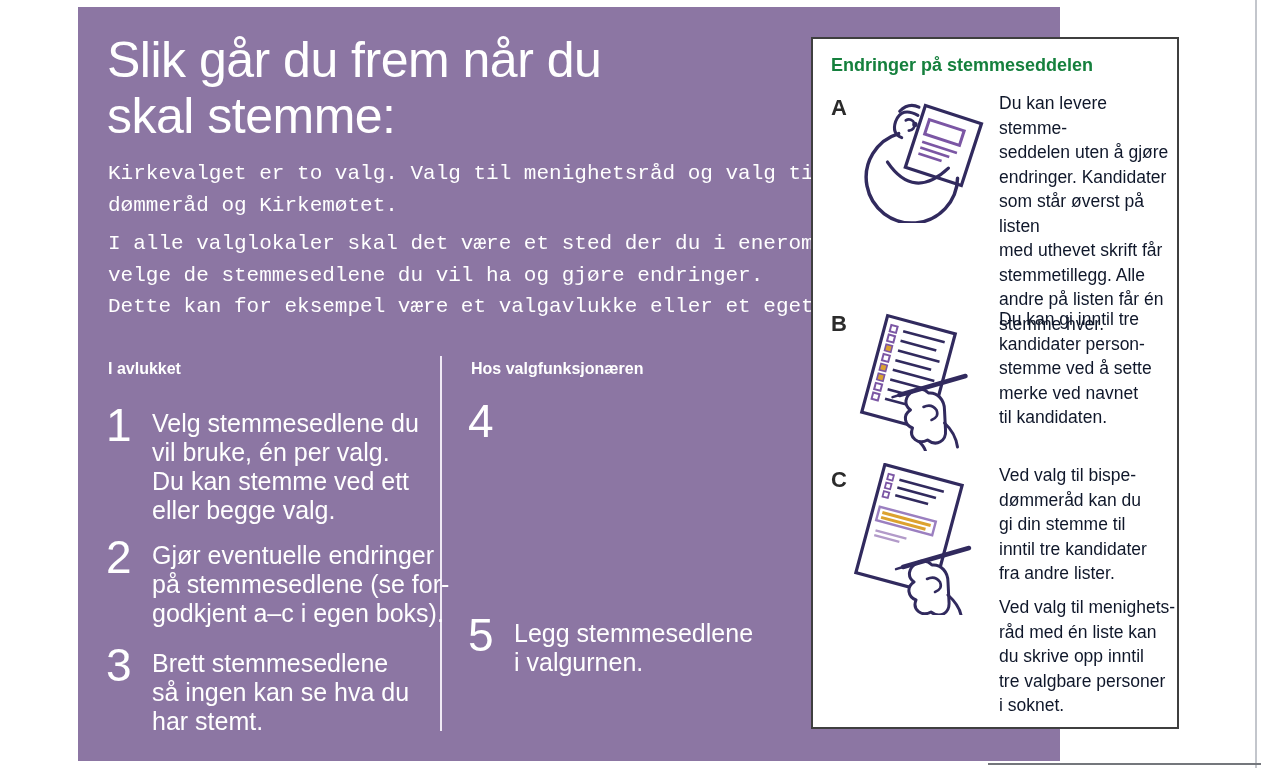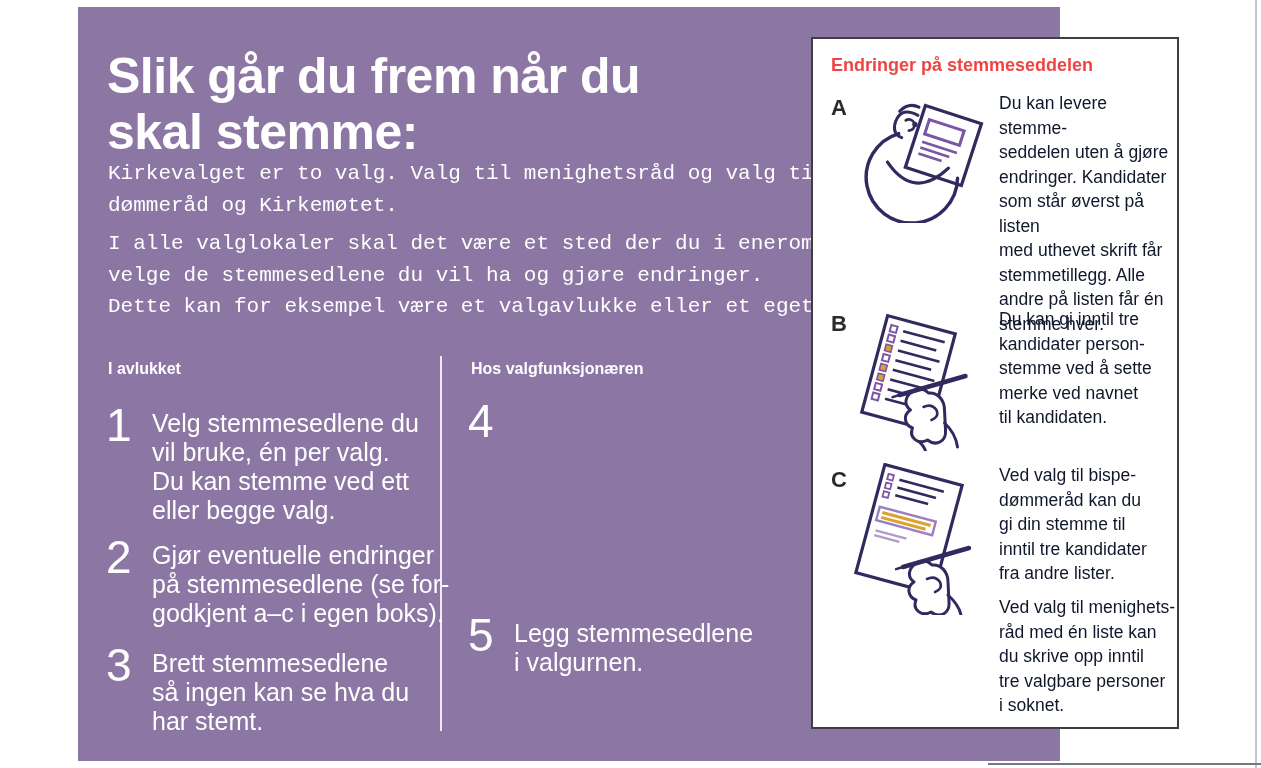--- a/index.html
+++ b/index.html
@@ -4,22 +4,22 @@
 <style>
   html,body{margin:0;padding:0;background:#ffffff;}
   .canvas{
     position:relative;width:1261px;height:768px;overflow:hidden;background:#ffffff;
     font-family:"Liberation Sans",sans-serif;
   }
   .abs{position:absolute;}
   .purple-bg{left:78px;top:7px;width:982px;height:754px;background:#8c76a3;}
   .white{color:#ffffff;}
   .poster-title{
-    left:107px;top:32px;font-size:50px;line-height:56px;font-weight:700;
-    letter-spacing:-0.5px;white-space:pre-line;margin-top:16px;
+    left:107px;top:32px;font-size:50px;line-height:56px;font-weight:400;
+    letter-spacing:-0.5px;white-space:pre-line;
   }
   .intro{font-size:21px;line-height:31.5px;white-space:pre-line;font-family:Liberation Mono, monospace;}
   .intro-1{left:108px;top:158px;}
   .intro-2{left:108px;top:228px;}
   .col-heading{font-size:16px;font-weight:700;}
   .heading-left{left:108px;top:360px;}
   .heading-right{left:471px;top:360px;}
   .divider{left:440px;top:356px;width:2px;height:375px;background:#f0eaf5;}
   .step-num{font-size:46px;line-height:1;font-weight:400;}
   .step-text{font-size:25px;line-height:29px;white-space:pre-line;}
@@ -27,21 +27,21 @@
   .n2{left:106px;top:534px;} .t2{left:152px;top:541px;}
   .n3{left:106px;top:642px;} .t3{left:152px;top:649px;}
   .n4{left:468px;top:398px;} .t4{left:514px;top:405px;}
   .t4note{left:514px;top:529px;}
   .n5{left:468px;top:612px;} .t5{left:514px;top:619px;}
 
   .infobox{
     left:811px;top:37px;width:368px;height:692px;background:#ffffff;
     border:2px solid #3f3f3f;box-sizing:border-box;
   }
-  .box-title{left:18px;top:16px;font-size:18px;font-weight:700;color:#ef4444;}
+  .box-title{left:18px;top:16px;font-size:18px;font-weight:700;color:#15803d;}
   .box-letter{font-size:22px;font-weight:700;color:#2b2b2b;}
   .la{left:18px;top:56px;} .lb{left:18px;top:272px;} .lc{left:18px;top:428px;}
   .box-text{font-size:17.5px;line-height:24.5px;color:#0f172a;white-space:pre-line;}
   .ta{left:186px;top:52px;} .tb{left:186px;top:268px;}
   .tc1{left:186px;top:424px;} .tc2{left:186px;top:556px;}
   .illus-a{left:42px;top:54px;} .illus-b{left:36px;top:272px;} .illus-c{left:30px;top:424px;}
 
   .edge-right{left:1255px;top:0;width:2px;height:768px;background:#c3c6cc;}
   .edge-bottom{left:988px;top:763px;width:273px;height:2px;background:#74777c;}
 </style>

